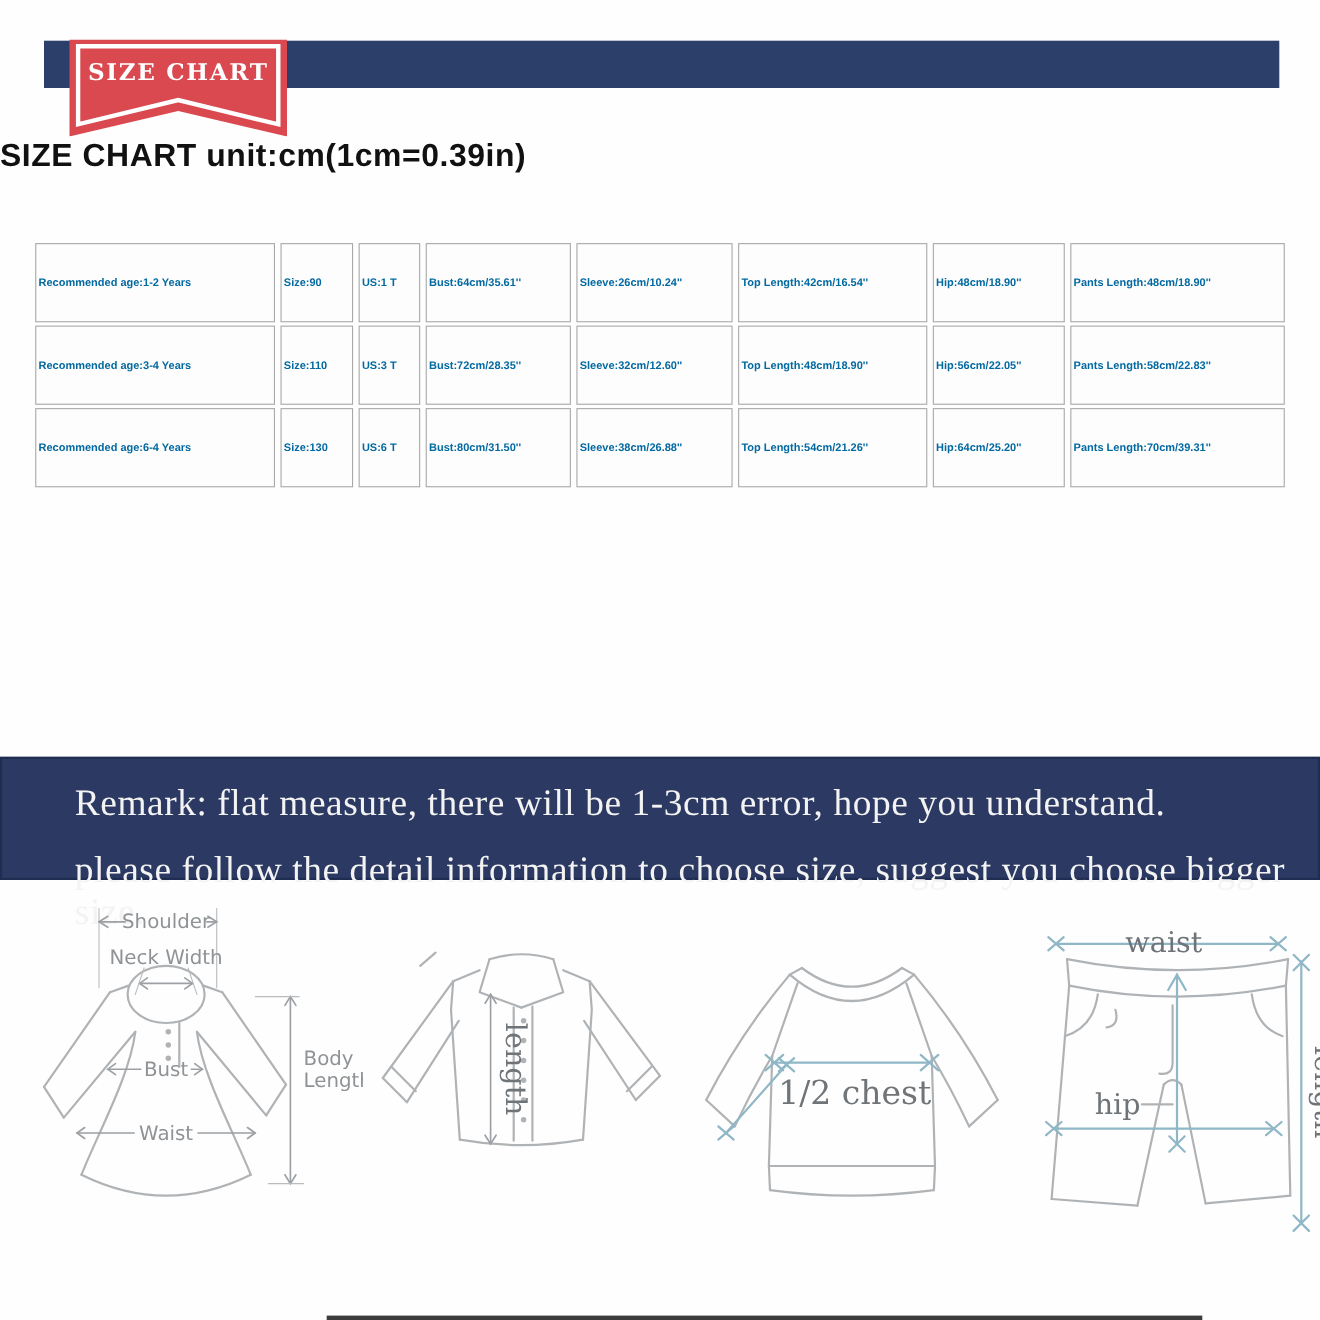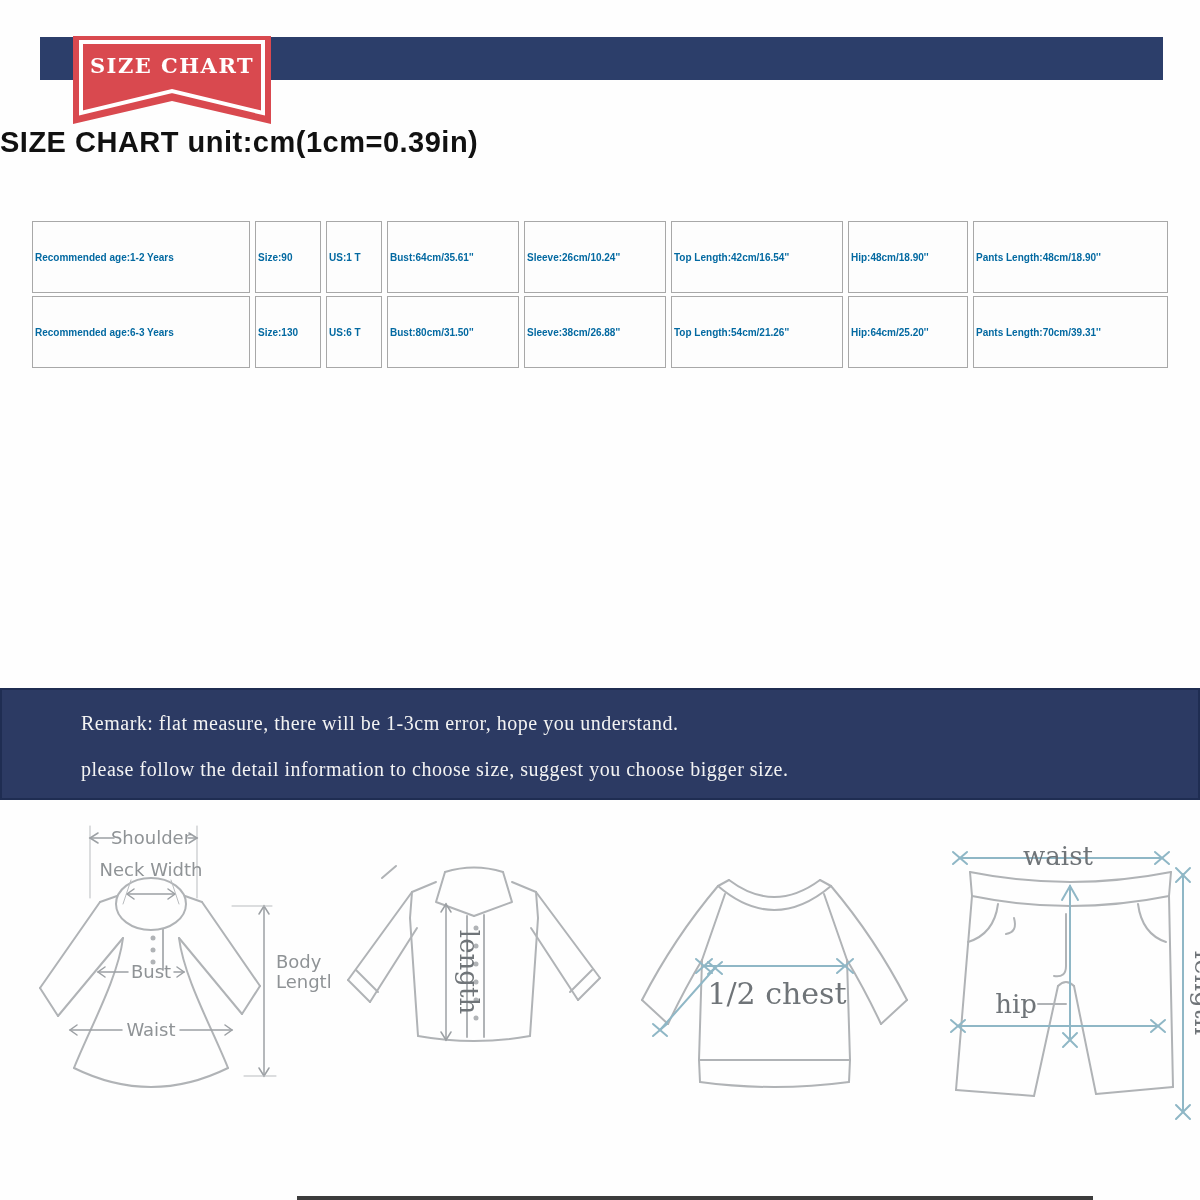--- a/index.html
+++ b/index.html
@@ -1,38 +1,38 @@
 <!DOCTYPE html>
 <html><head>
 <meta charset="utf-8">
 <style>
   html,body{margin:0;padding:0;background:#ffffff;}
   .page{position:relative;width:1200px;height:1200px;background:#fefefe;overflow:hidden;
         font-family:"Liberation Sans", sans-serif;}
 
   
   .navy-bar{position:absolute;left:40px;top:37px;width:1123px;height:43px;background:#2c3e6a;}
-  .ribbon{position:absolute;left:73px;top:36px;width:198px;height:88px;}
+  .ribbon{position:absolute;left:63px;top:36px;width:198px;height:88px;}
   .ribbon svg{display:block;}
 
   
   .title{position:absolute;left:0;top:126px;width:100%;text-align:left;
          font-size:29px;font-weight:bold;color:#111;letter-spacing:0.5px;}
 
   
   .size-table{position:absolute;left:27px;top:218px;border-collapse:separate;border-spacing:5px 3px;
               table-layout:fixed;width:1146px;}
   .size-table td{border:1px solid #a8a8a8;background:#fdfdfd;height:70px;
                  vertical-align:middle;font-size:10px;font-weight:bold;color:#0369a1;padding:0 2px;}
 
   
   .remark{position:absolute;left:0;top:688px;width:1200px;height:112px;box-sizing:border-box;
           background:#2c3a63;border:2px solid #1f2d52;color:#f3f3f3;
           font-family:"Liberation Serif", serif;}
-  .remark p{margin:17px;padding-left:62px;font-size:20px;letter-spacing:0.5px;}
+  .remark p{margin:4px;padding-left:62px;font-size:34px;letter-spacing:0.5px;}
   .remark .l1{margin-top:22px;}
   .remark .l2{margin-top:23px;}
 
   
   .diagrams{position:absolute;left:0;top:815px;width:1200px;height:330px;}
   .diag{position:absolute;}
   .d-dress{left:30px;top:3px;}
   .d-shirt{left:332px;top:33px;}
   .d-sweater{left:622px;top:37px;}
   .d-pants{left:940px;top:13px;}
@@ -80,21 +80,31 @@
         <td>Recommended age:1-2 Years</td>
         <td>Size:90</td>
         <td>US:1 T</td>
         <td>Bust:64cm/35.61''</td>
         <td>Sleeve:26cm/10.24''</td>
         <td>Top Length:42cm/16.54''</td>
         <td>Hip:48cm/18.90''</td>
         <td>Pants Length:48cm/18.90''</td>
       </tr>
       <tr>
-        <td>Recommended age:6-3 Years</td>
+        <td>Recommended age:3-4 Years</td>
+        <td>Size:110</td>
+        <td>US:3 T</td>
+        <td>Bust:72cm/28.35''</td>
+        <td>Sleeve:32cm/12.60''</td>
+        <td>Top Length:48cm/18.90''</td>
+        <td>Hip:56cm/22.05''</td>
+        <td>Pants Length:58cm/22.83''</td>
+      </tr>
+      <tr>
+        <td>Recommended age:6-4 Years</td>
         <td>Size:130</td>
         <td>US:6 T</td>
         <td>Bust:80cm/31.50''</td>
         <td>Sleeve:38cm/26.88''</td>
         <td>Top Length:54cm/21.26''</td>
         <td>Hip:64cm/25.20''</td>
         <td>Pants Length:70cm/39.31''</td>
       </tr>
     </tbody>
   </table>

